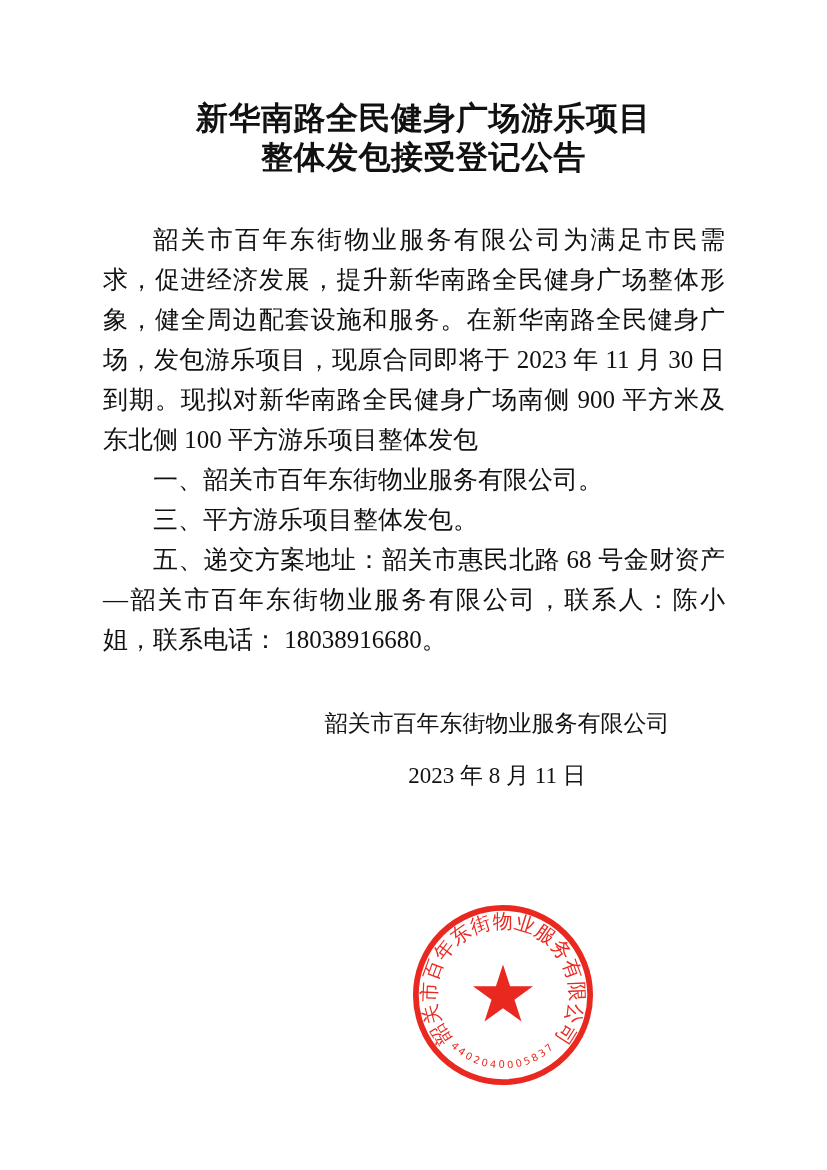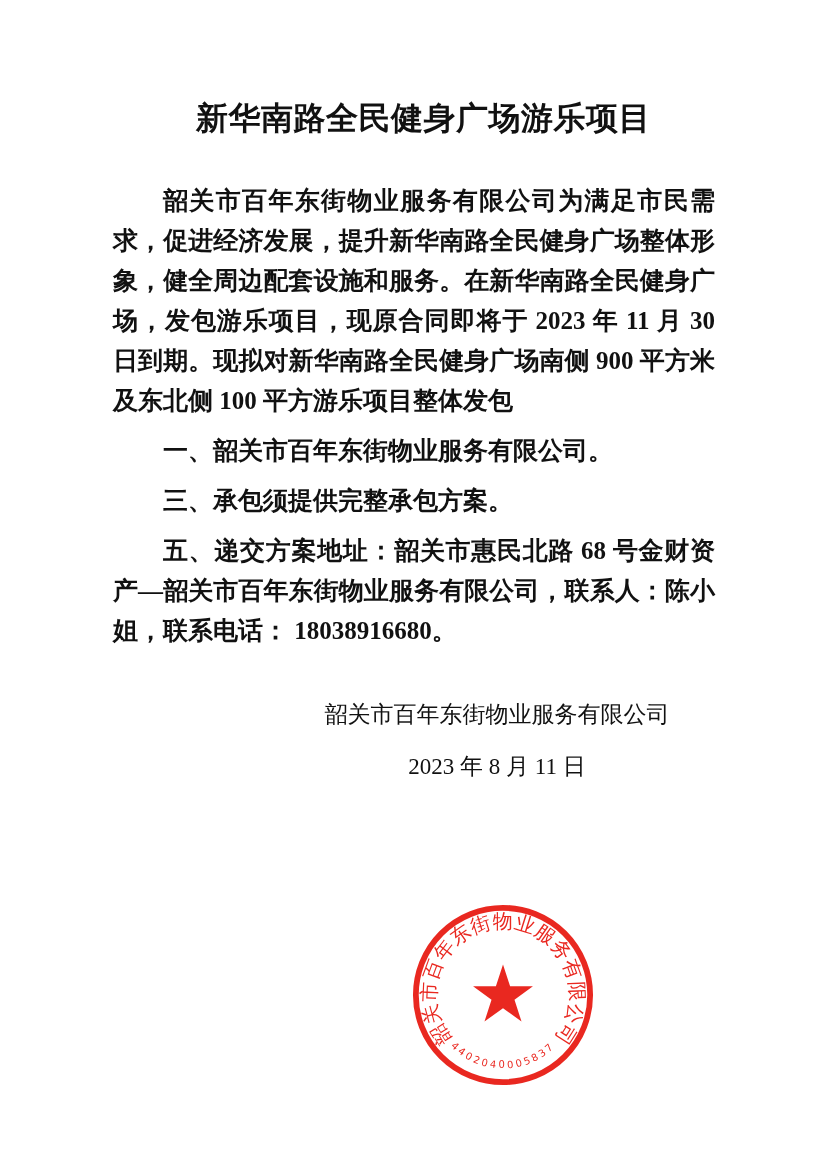--- a/index.html
+++ b/index.html
@@ -34,23 +34,22 @@
   }
   .body-text {
     width: 622px;
     margin-left: 103px;
     font-size: 25px;
     line-height: 40px;
     text-align: justify;
     text-justify: inter-ideograph;
   }
   .body-text p {
-    margin: 10px;
+    margin: 0;
     text-indent: 2em;
-    font-weight: bold;
   }
   .signature {
     margin-top: 38px;
     margin-left: 103px;
     width: 622px;
     padding-left: 166px;
     box-sizing: border-box;
     text-align: center;
     font-size: 23px;
     line-height: 52px;
@@ -76,26 +75,27 @@
     font-family: "DejaVu Sans", sans-serif;
   }
 </style>
 </head>
 <body>
 
 <div class="page">
 
   <h1 class="doc-title">
     <span class="title-line">新华南路全民健身广场游乐项目</span>
+    <span class="title-line">整体发包接受登记公告</span>
   </h1>
 
   <div class="body-text">
     <p>韶关市百年东街物业服务有限公司为满足市民需求，促进经济发展，提升新华南路全民健身广场整体形象，健全周边配套设施和服务。在新华南路全民健身广场，发包游乐项目，现原合同即将于 2023 年 11 月 30 日到期。现拟对新华南路全民健身广场南侧 900 平方米及东北侧 100 平方游乐项目整体发包</p>
     <p>一、韶关市百年东街物业服务有限公司。</p>
-    <p>三、承包须提供完整承包方案。</p>
+    <p>三、平方游乐项目整体发包。</p>
     <p>五、递交方案地址：韶关市惠民北路 68 号金财资产—韶关市百年东街物业服务有限公司，联系人：陈小姐，联系电话： 18038916680。</p>
   </div>
 
   <div class="signature">
     <div>韶关市百年东街物业服务有限公司</div>
     <div>2023 年 8 月 11 日</div>
   </div>
 
   <svg class="seal" viewBox="0 0 200 200" aria-hidden="true">
     <circle cx="100" cy="100" r="83" fill="none" stroke-width="5.5" stroke="#e8170f"></circle>

